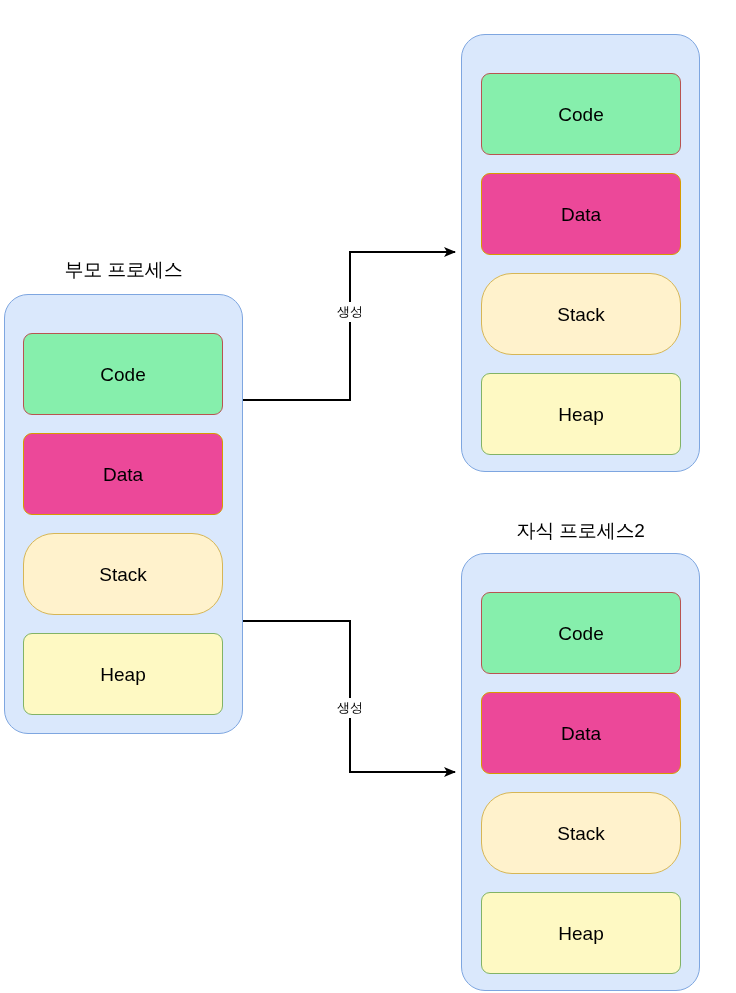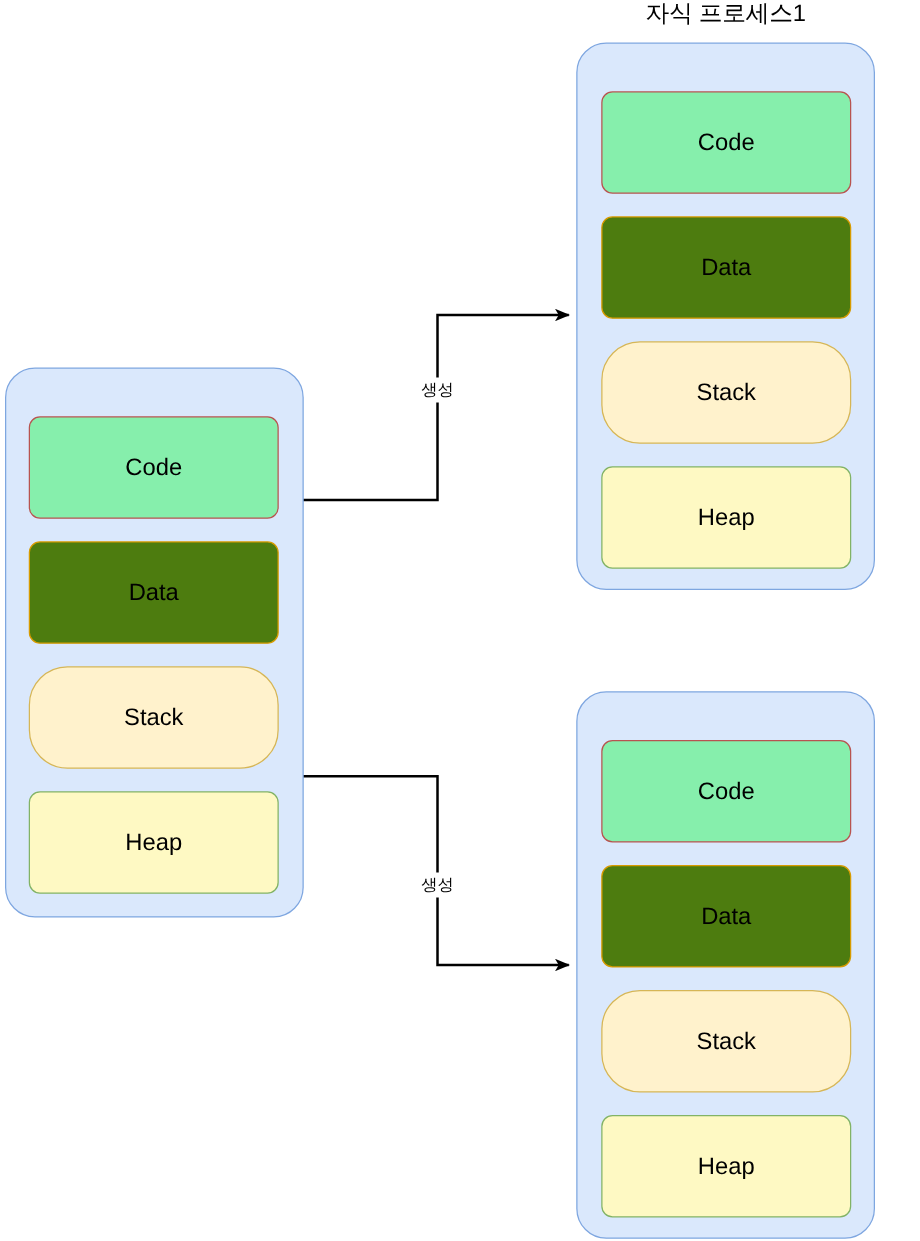--- a/index.html
+++ b/index.html
@@ -47,21 +47,21 @@
     border-width: 1.6px;
     border-style: solid;
     display: flex;
     align-items: center;
     justify-content: center;
     font-size: 19px;
     color: #000000;
     line-height: 1;
   }
   .seg-code  { background: #86efac; border-color: #b85450; }
-  .seg-data  { background: #4d7c0f; border-color: #d79b00; }
+  .seg-data  { background: #ec4899; border-color: #d79b00; }
   .seg-stack { background: #fff2cc; border-color: #d6b656; border-radius: 31px; }
   .seg-heap  { background: #fef9c3; border-color: #82b366; }
 
   
   .connectors {
     position: absolute;
     left: 0;
     top: 0;
     width: 736px;
     height: 993px;
@@ -88,55 +88,56 @@
     </marker>
   </defs>
   <path d="M242,400 L350,400 L350,252 L455,252" fill="none" stroke="#000000" stroke-width="2" marker-end="url(#arrowhead)"></path>
   <path d="M242,621 L350,621 L350,772 L455,772" fill="none" stroke="#000000" stroke-width="2" marker-end="url(#arrowhead)"></path>
 </svg>
 
 <div class="edge-label" style="left:350px; top:312px;">생성</div>
 <div class="edge-label" style="left:350px; top:708px;">생성</div>
 
 <div class="process-group" style="left:4px; top:258px; width:239px; height:476px;">
+  <div class="process-title">부모 프로세스</div>
   <div class="process-box" style="top:36px; width:239px; height:440px;">
     <div class="segment seg-code" style="left:18px; top:38px; width:200px; height:82px;">
       <span>Code</span>
     </div>
     <div class="segment seg-data" style="left:18px; top:138px; width:200px; height:82px;">
       <span>Data</span>
     </div>
     <div class="segment seg-stack" style="left:18px; top:238px; width:200px; height:82px;">
       <span>Stack</span>
     </div>
     <div class="segment seg-heap" style="left:18px; top:338px; width:200px; height:82px;">
       <span>Heap</span>
     </div>
   </div>
 </div>
 
 <div class="process-group" style="left:461px; top:0px; width:239px; height:472px;">
-  <div class="process-title">자식 프로세스1</div>
   <div class="process-box" style="top:34px; width:239px; height:438px;">
     <div class="segment seg-code" style="left:19px; top:38px; width:200px; height:82px;">
       <span>Code</span>
     </div>
     <div class="segment seg-data" style="left:19px; top:138px; width:200px; height:82px;">
       <span>Data</span>
     </div>
     <div class="segment seg-stack" style="left:19px; top:238px; width:200px; height:82px;">
       <span>Stack</span>
     </div>
     <div class="segment seg-heap" style="left:19px; top:338px; width:200px; height:82px;">
       <span>Heap</span>
     </div>
   </div>
 </div>
 
 <div class="process-group" style="left:461px; top:519px; width:239px; height:472px;">
+  <div class="process-title">자식 프로세스2</div>
   <div class="process-box" style="top:34px; width:239px; height:438px;">
     <div class="segment seg-code" style="left:19px; top:38px; width:200px; height:82px;">
       <span>Code</span>
     </div>
     <div class="segment seg-data" style="left:19px; top:138px; width:200px; height:82px;">
       <span>Data</span>
     </div>
     <div class="segment seg-stack" style="left:19px; top:238px; width:200px; height:82px;">
       <span>Stack</span>
     </div>

